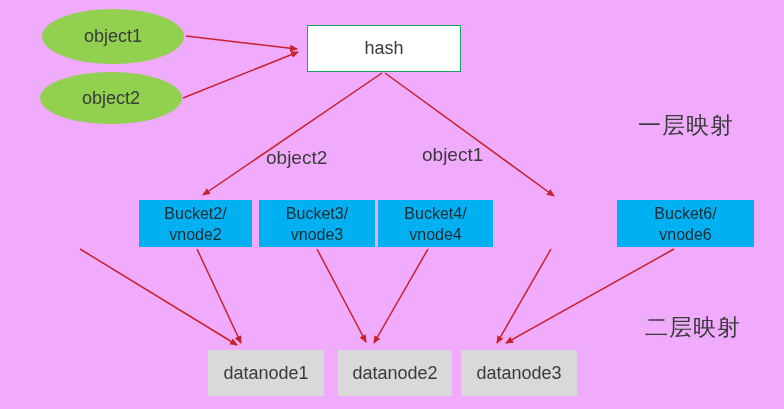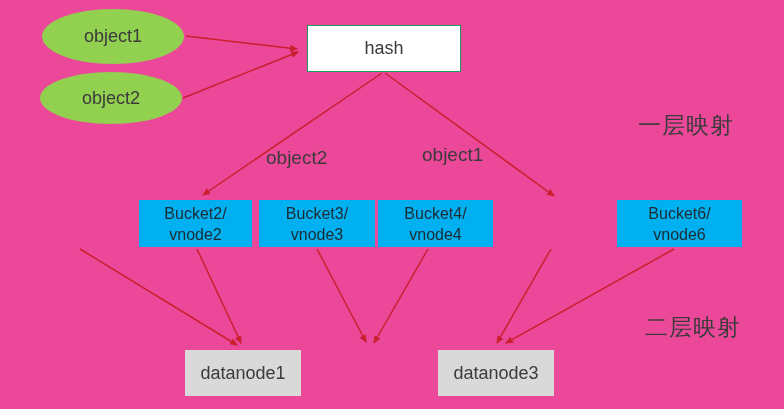--- a/index.html
+++ b/index.html
@@ -1,42 +1,42 @@
 <!DOCTYPE html>
 <html style="--object-fill: #92d050; --bucket-fill: #00b0f0; --datanode-fill: #d9d9d9; --hash-border: #18a05f; --arrow: #c9202e; --text: #3b3b3b;"><head>
 <meta charset="utf-8">
 <style>
   html,body{margin:0;padding:0;background:#ffffff;}
   .stage{
-    position:relative;width:784px;height:409px;background:#ec4899;overflow:hidden;
+    position:relative;width:784px;height:409px;background:#f0abfc;overflow:hidden;
     font-family:"Liberation Sans","DejaVu Sans",sans-serif;color:var(--text,#3b3b3b);
   }
   .arrows{position:absolute;left:0;top:0;width:784px;height:409px;pointer-events:none;}
   .arrows line{stroke:var(--arrow,#c9202e);stroke-width:1.5;}
   .node{position:absolute;display:flex;align-items:center;justify-content:center;
         text-align:center;box-sizing:border-box;}
   .ellipse{background:var(--object-fill,#92d050);border-radius:50%;font-size:18px;}
   .hashbox{background:#ffffff;border:1.5px solid var(--hash-border,#18a05f);font-size:18px;}
   .bucket{background:var(--bucket-fill,#00b0f0);font-size:16px;line-height:21px;
           white-space:pre-line;color:#1d2b33;}
-  .datanode{background:var(--datanode-fill,#d9d9d9);font-size:18px;}
+  .datanode{background:var(--datanode-fill,#d9d9d9);font-size:18px;margin-left:23px;}
   .edge-label{position:absolute;font-size:19px;}
   .cn-label{position:absolute;font-size:23px;letter-spacing:1px;}
   
   .obj1{left:42px;top:9px;width:142px;height:55px;}
   .obj2{left:40px;top:72px;width:142px;height:52px;}
   .hashbox{left:307px;top:25px;width:154px;height:47px;}
   .lbl-obj2{left:266px;top:147px;}
   .lbl-obj1{left:422px;top:144px;}
   .b1{left:22px;top:200px;width:115px;height:47px;}
   .b2{left:139px;top:200px;width:113px;height:47px;}
   .b3{left:259px;top:200px;width:116px;height:47px;}
   .b4{left:378px;top:200px;width:115px;height:47px;}
   .b5{left:498px;top:200px;width:115px;height:47px;}
-  .b6{left:617px;top:200px;width:125px;height:47px;}
+  .b6{left:617px;top:200px;width:137px;height:47px;}
   .d1{left:185px;top:350px;width:116px;height:46px;}
   .d2{left:315px;top:350px;width:114px;height:46px;}
   .d3{left:438px;top:350px;width:116px;height:46px;}
   .layer1{left:638px;top:110px;}
   .layer2{left:645px;top:312px;}
 </style>
 </head>
 <body>
 
 <div class="stage">
@@ -70,18 +70,19 @@
   <div class="node bucket b2">Bucket2/
 vnode2</div>
   <div class="node bucket b3">Bucket3/
 vnode3</div>
   <div class="node bucket b4">Bucket4/
 vnode4</div>
   <div class="node bucket b6">Bucket6/
 vnode6</div>
 
   <div class="node datanode d1">datanode1</div>
+  <div class="node datanode d2">datanode2</div>
   <div class="node datanode d3">datanode3</div>
 
   <span class="cn-label layer1">一层映射</span>
   <span class="cn-label layer2">二层映射</span>
 
 </div>
 
 </body></html>

